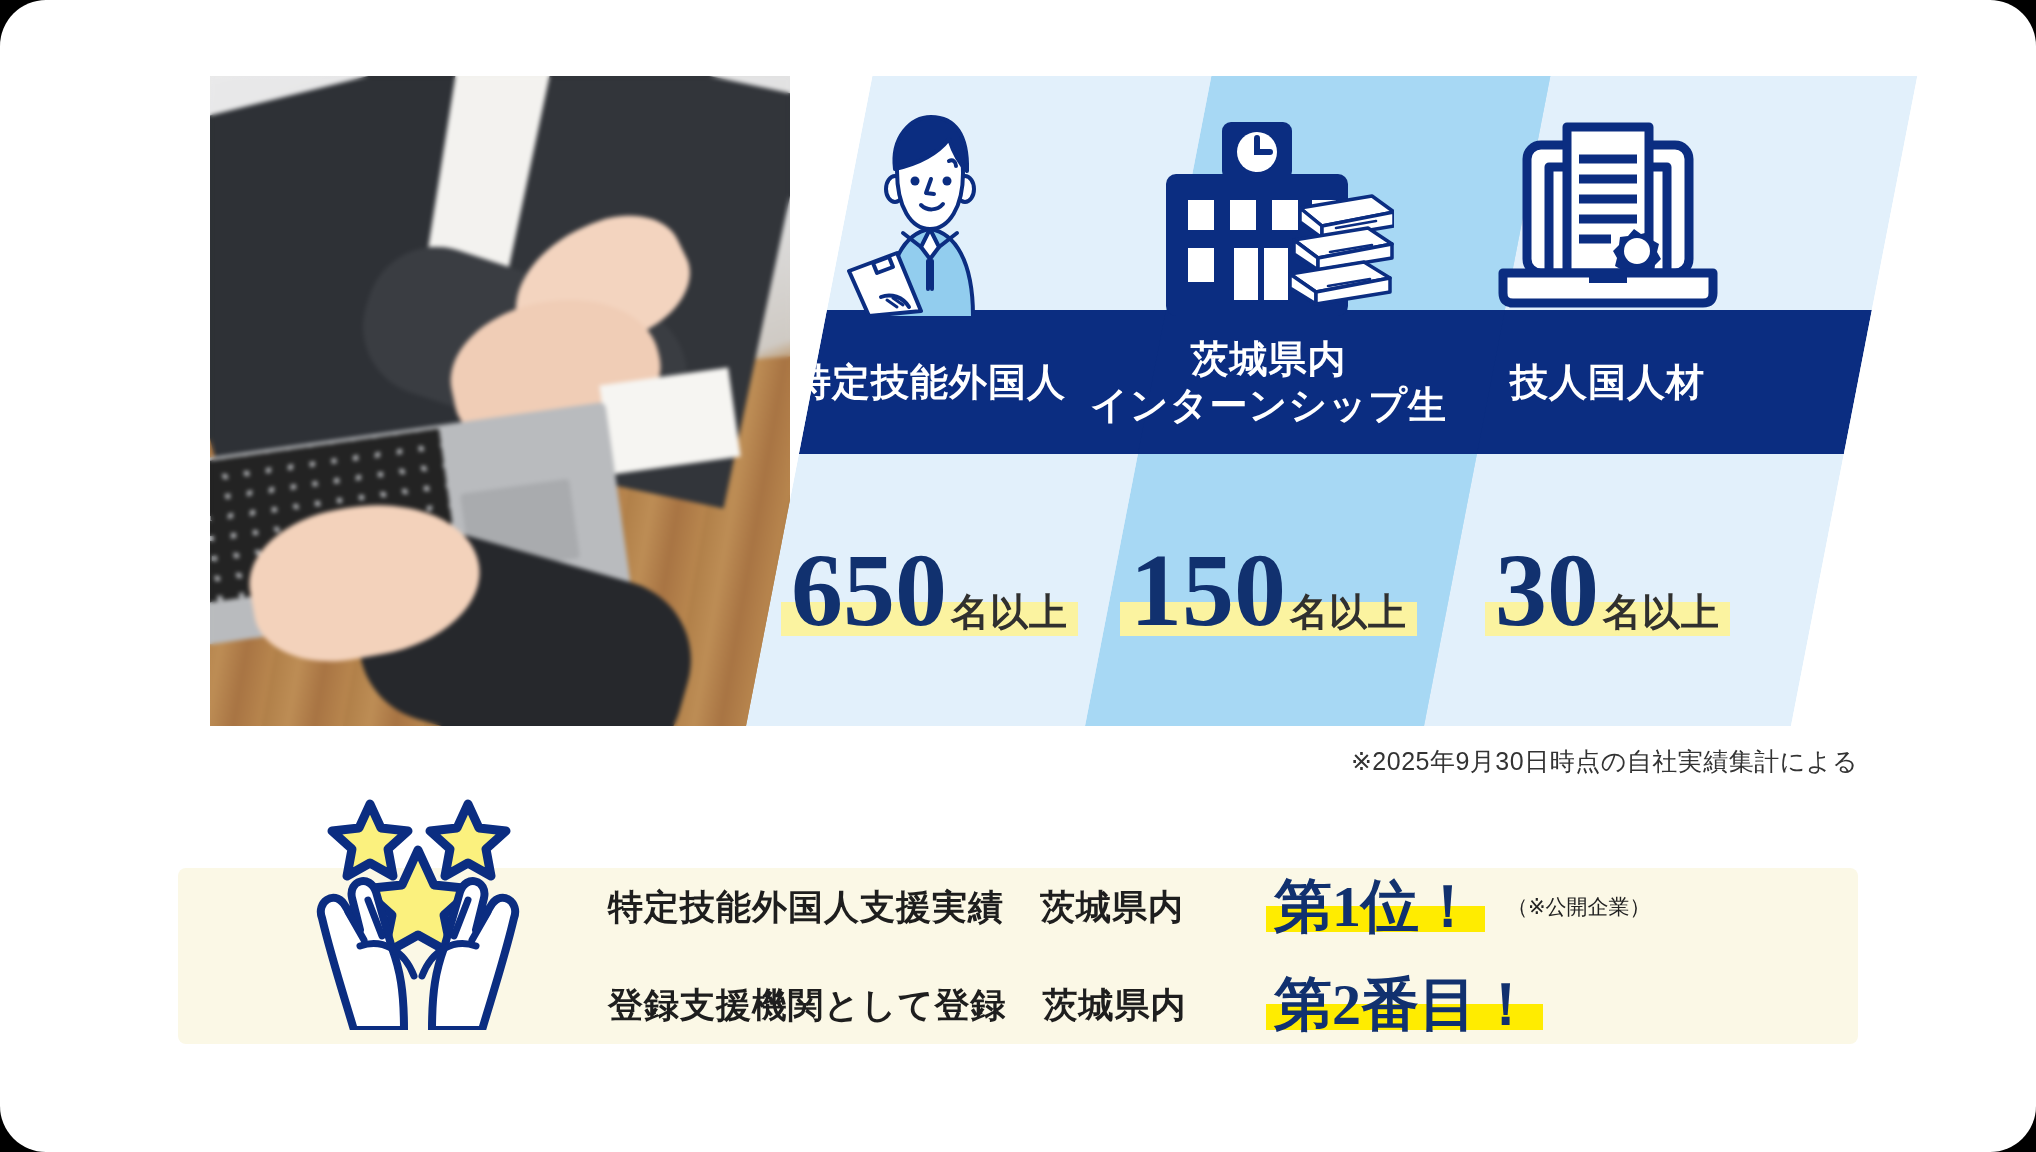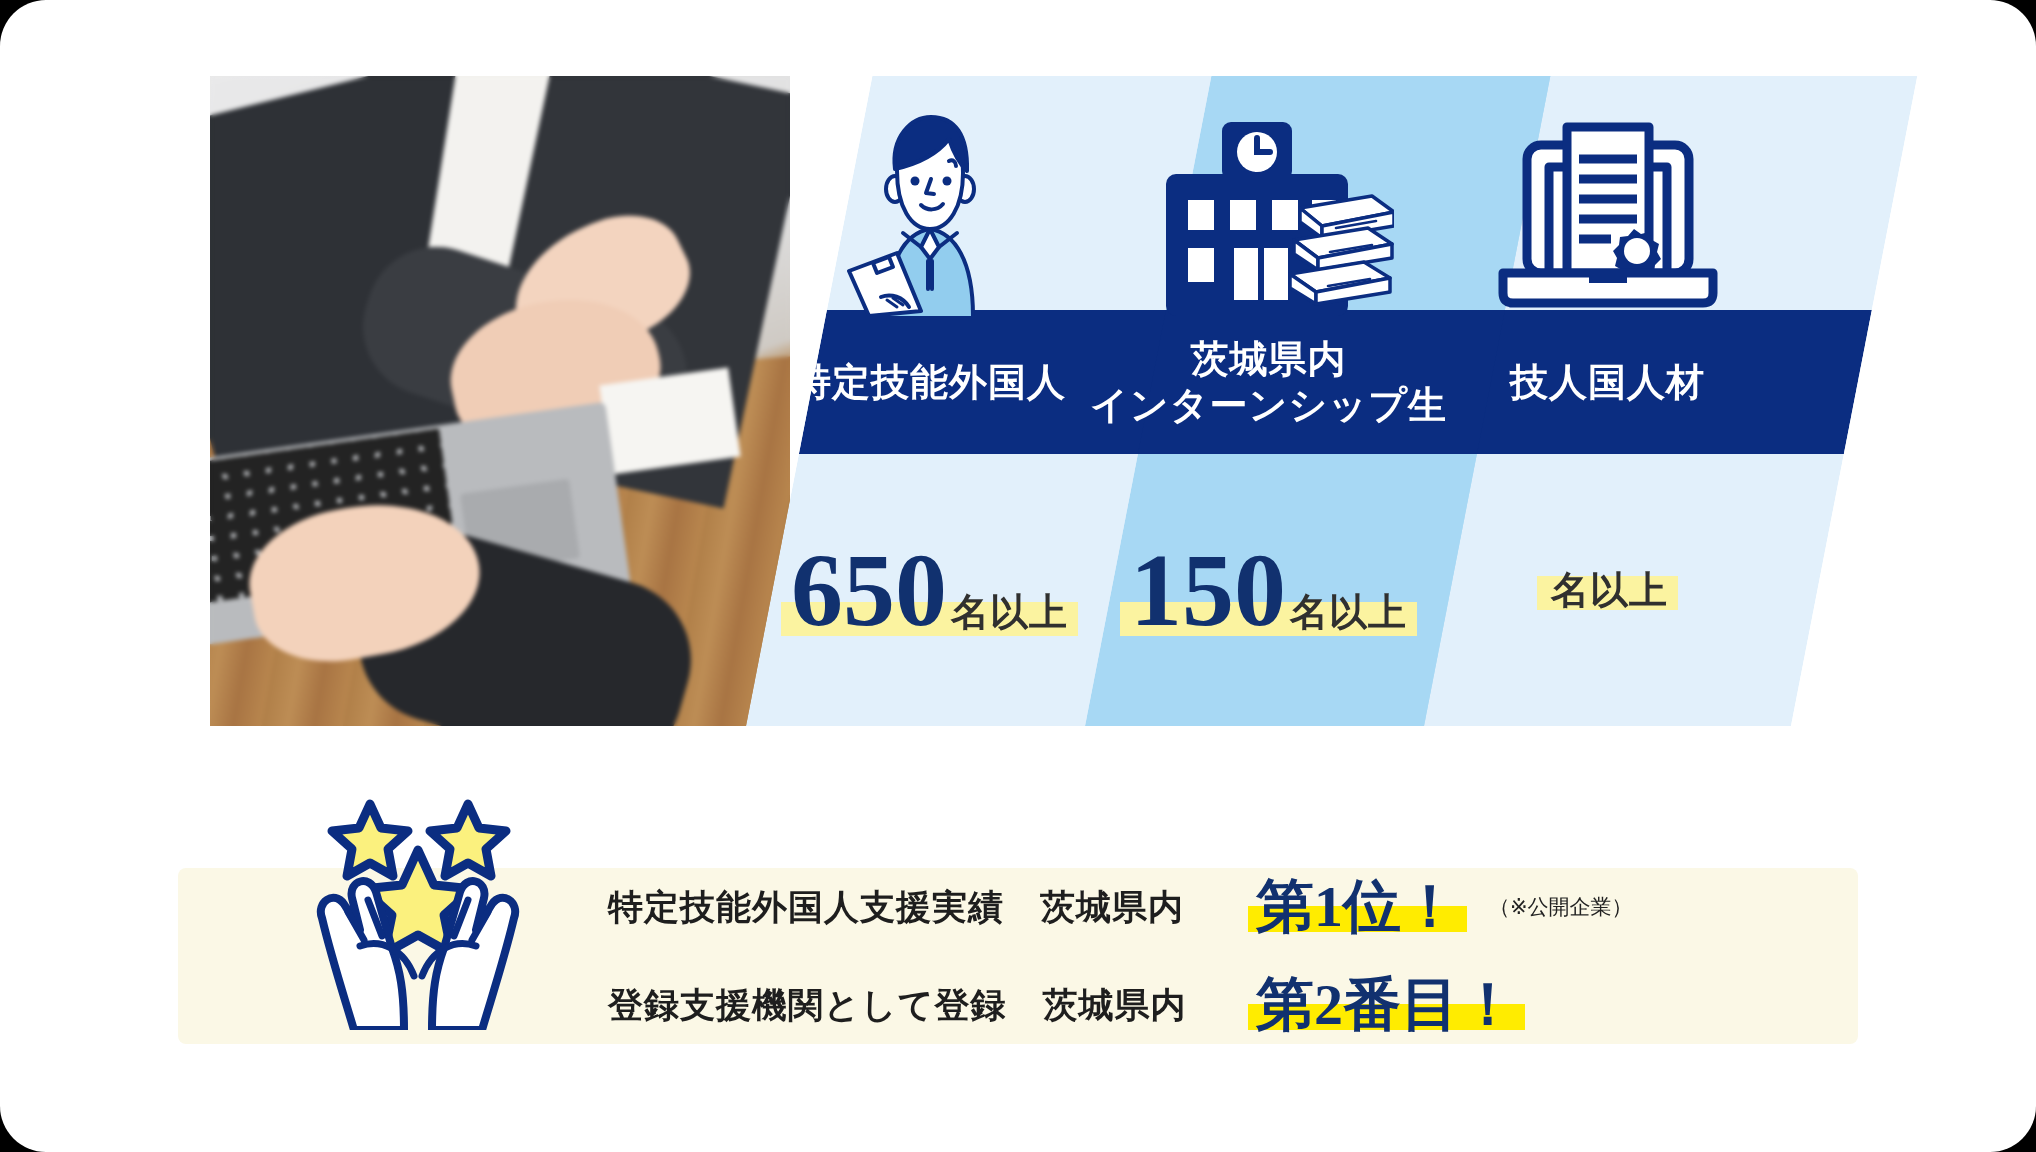--- a/index.html
+++ b/index.html
@@ -103,21 +103,21 @@
   
   .rank{
     position:absolute;left:178px;top:868px;width:1680px;height:176px;
     background:#fbf8e6;border-radius:8px;
   }
   .rank-icon{position:absolute;left:130px;top:-78px;width:220px;height:240px;}
   .rank-rows{position:absolute;left:430px;top:0;right:20px;bottom:0;
     display:flex;flex-direction:column;justify-content:center;gap:40px;}
   .rank-row{display:flex;align-items:center;}
   .rank-label{font-size:35px;font-weight:700;color:#1e1e1e;letter-spacing:1px;width:640px;}
-  .rank-badge{position:relative;display:inline-block;padding:0 8px;}
+  .rank-badge{position:relative;display:inline-block;padding:0 8px;margin-left:18px;}
   .rank-badge::after{
     content:"";position:absolute;left:0;right:0;bottom:4px;height:26px;background:#ffec00;z-index:0;
   }
   .rank-badge span{
     position:relative;z-index:1;color:#11316f;font-weight:700;
     font-family:"Liberation Serif","DejaVu Serif",serif;font-size:58px;line-height:1;
   }
   .rank-note{font-size:21px;color:#222;margin-left:22px;}
 </style>
 </head>
@@ -280,27 +280,29 @@
           <path d="M96 152 L134 152 L134 162 L96 162 Z" fill="#0b2d81"></path>
         </svg>
       </div>
 
       <div class="p-title">
         <span>技人国人材</span>
       </div>
 
       <div class="p-num">
         <span class="numwrap">
+          <span class="bignum">30</span>
           <span class="unit">名以上</span>
         </span>
       </div>
     </div>
 
   </div>
 
+  <div class="footnote">※2025年9月30日時点の自社実績集計による</div>
 
   <div class="rank">
 
     <div class="rank-icon">
       <svg width="220" height="240" viewBox="0 0 220 240">
         <g fill="#fbf17e" stroke="#0b2d81" stroke-width="9" stroke-linejoin="round">
           <path d="M62 14 l11 24 l27 3 l-20 18 l5 27 l-23 -13 l-23 13 l5 -27 l-20 -18 l27 -3 z"></path>
           <path d="M160 14 l11 24 l27 3 l-20 18 l5 27 l-23 -13 l-23 13 l5 -27 l-20 -18 l27 -3 z"></path>
           <path d="M110 60 l16 35 l39 4 l-29 26 l8 39 l-34 -19 l-34 19 l8 -39 l-29 -26 l39 -4 z"></path>
         </g>

